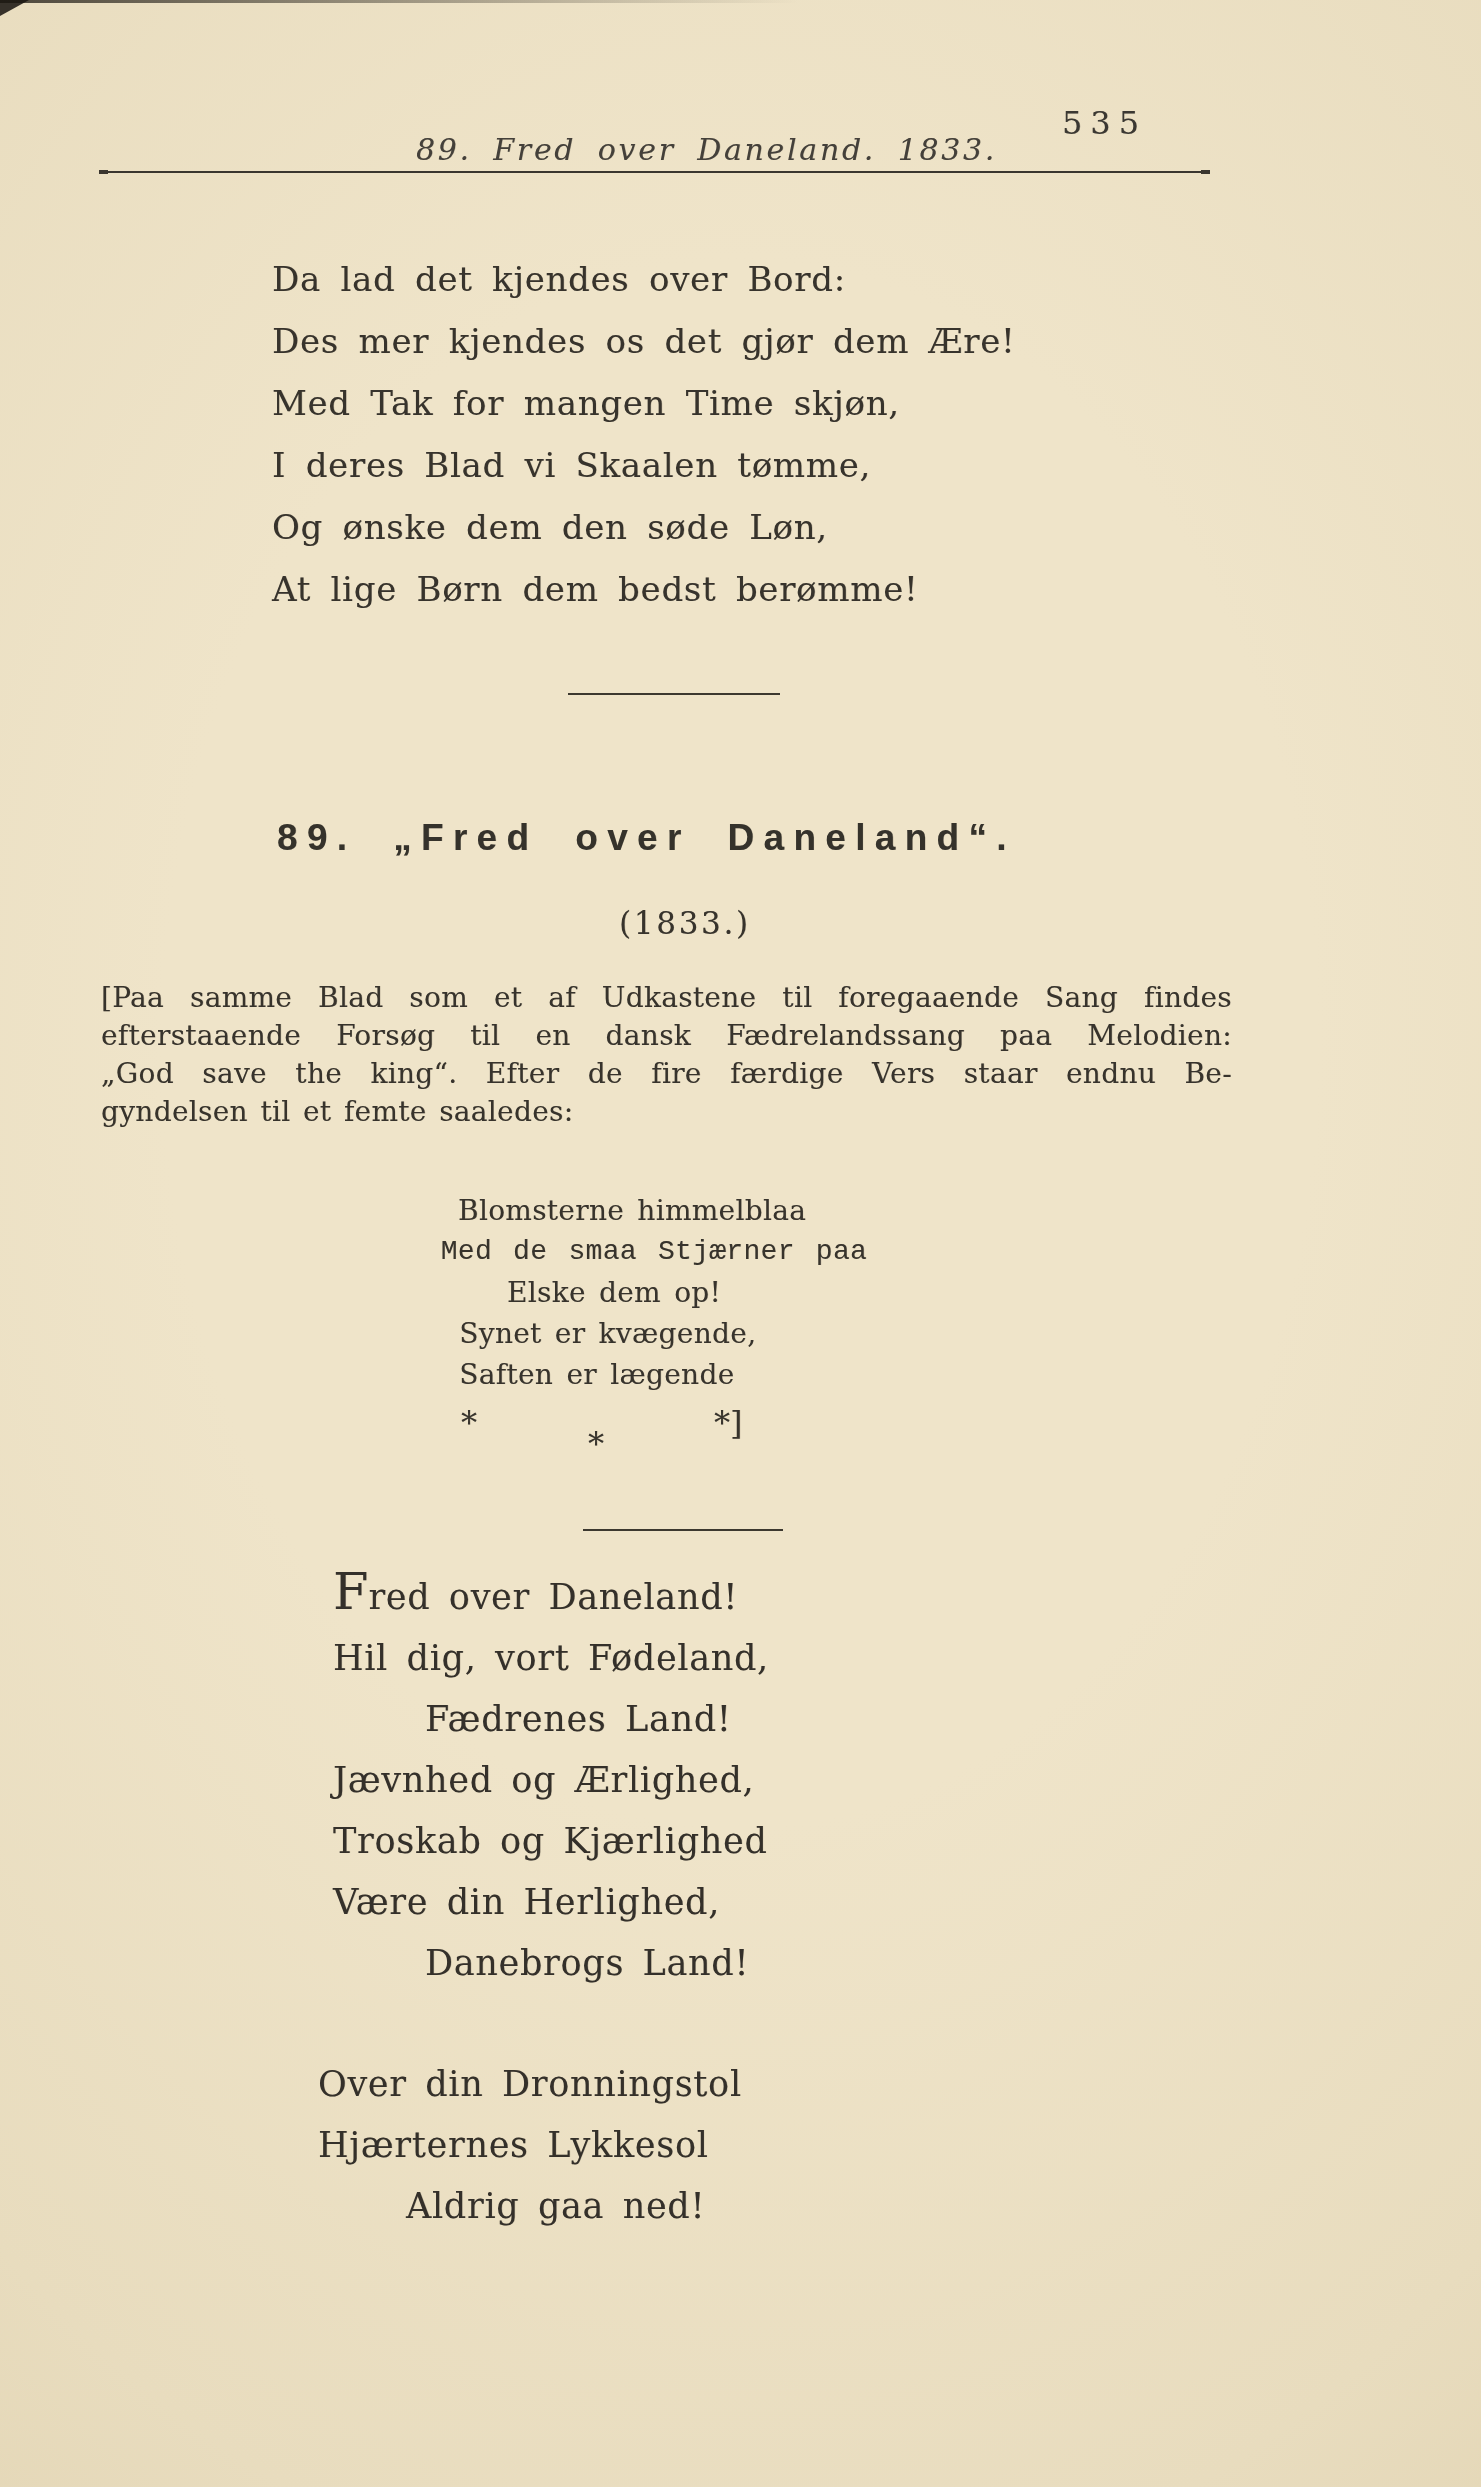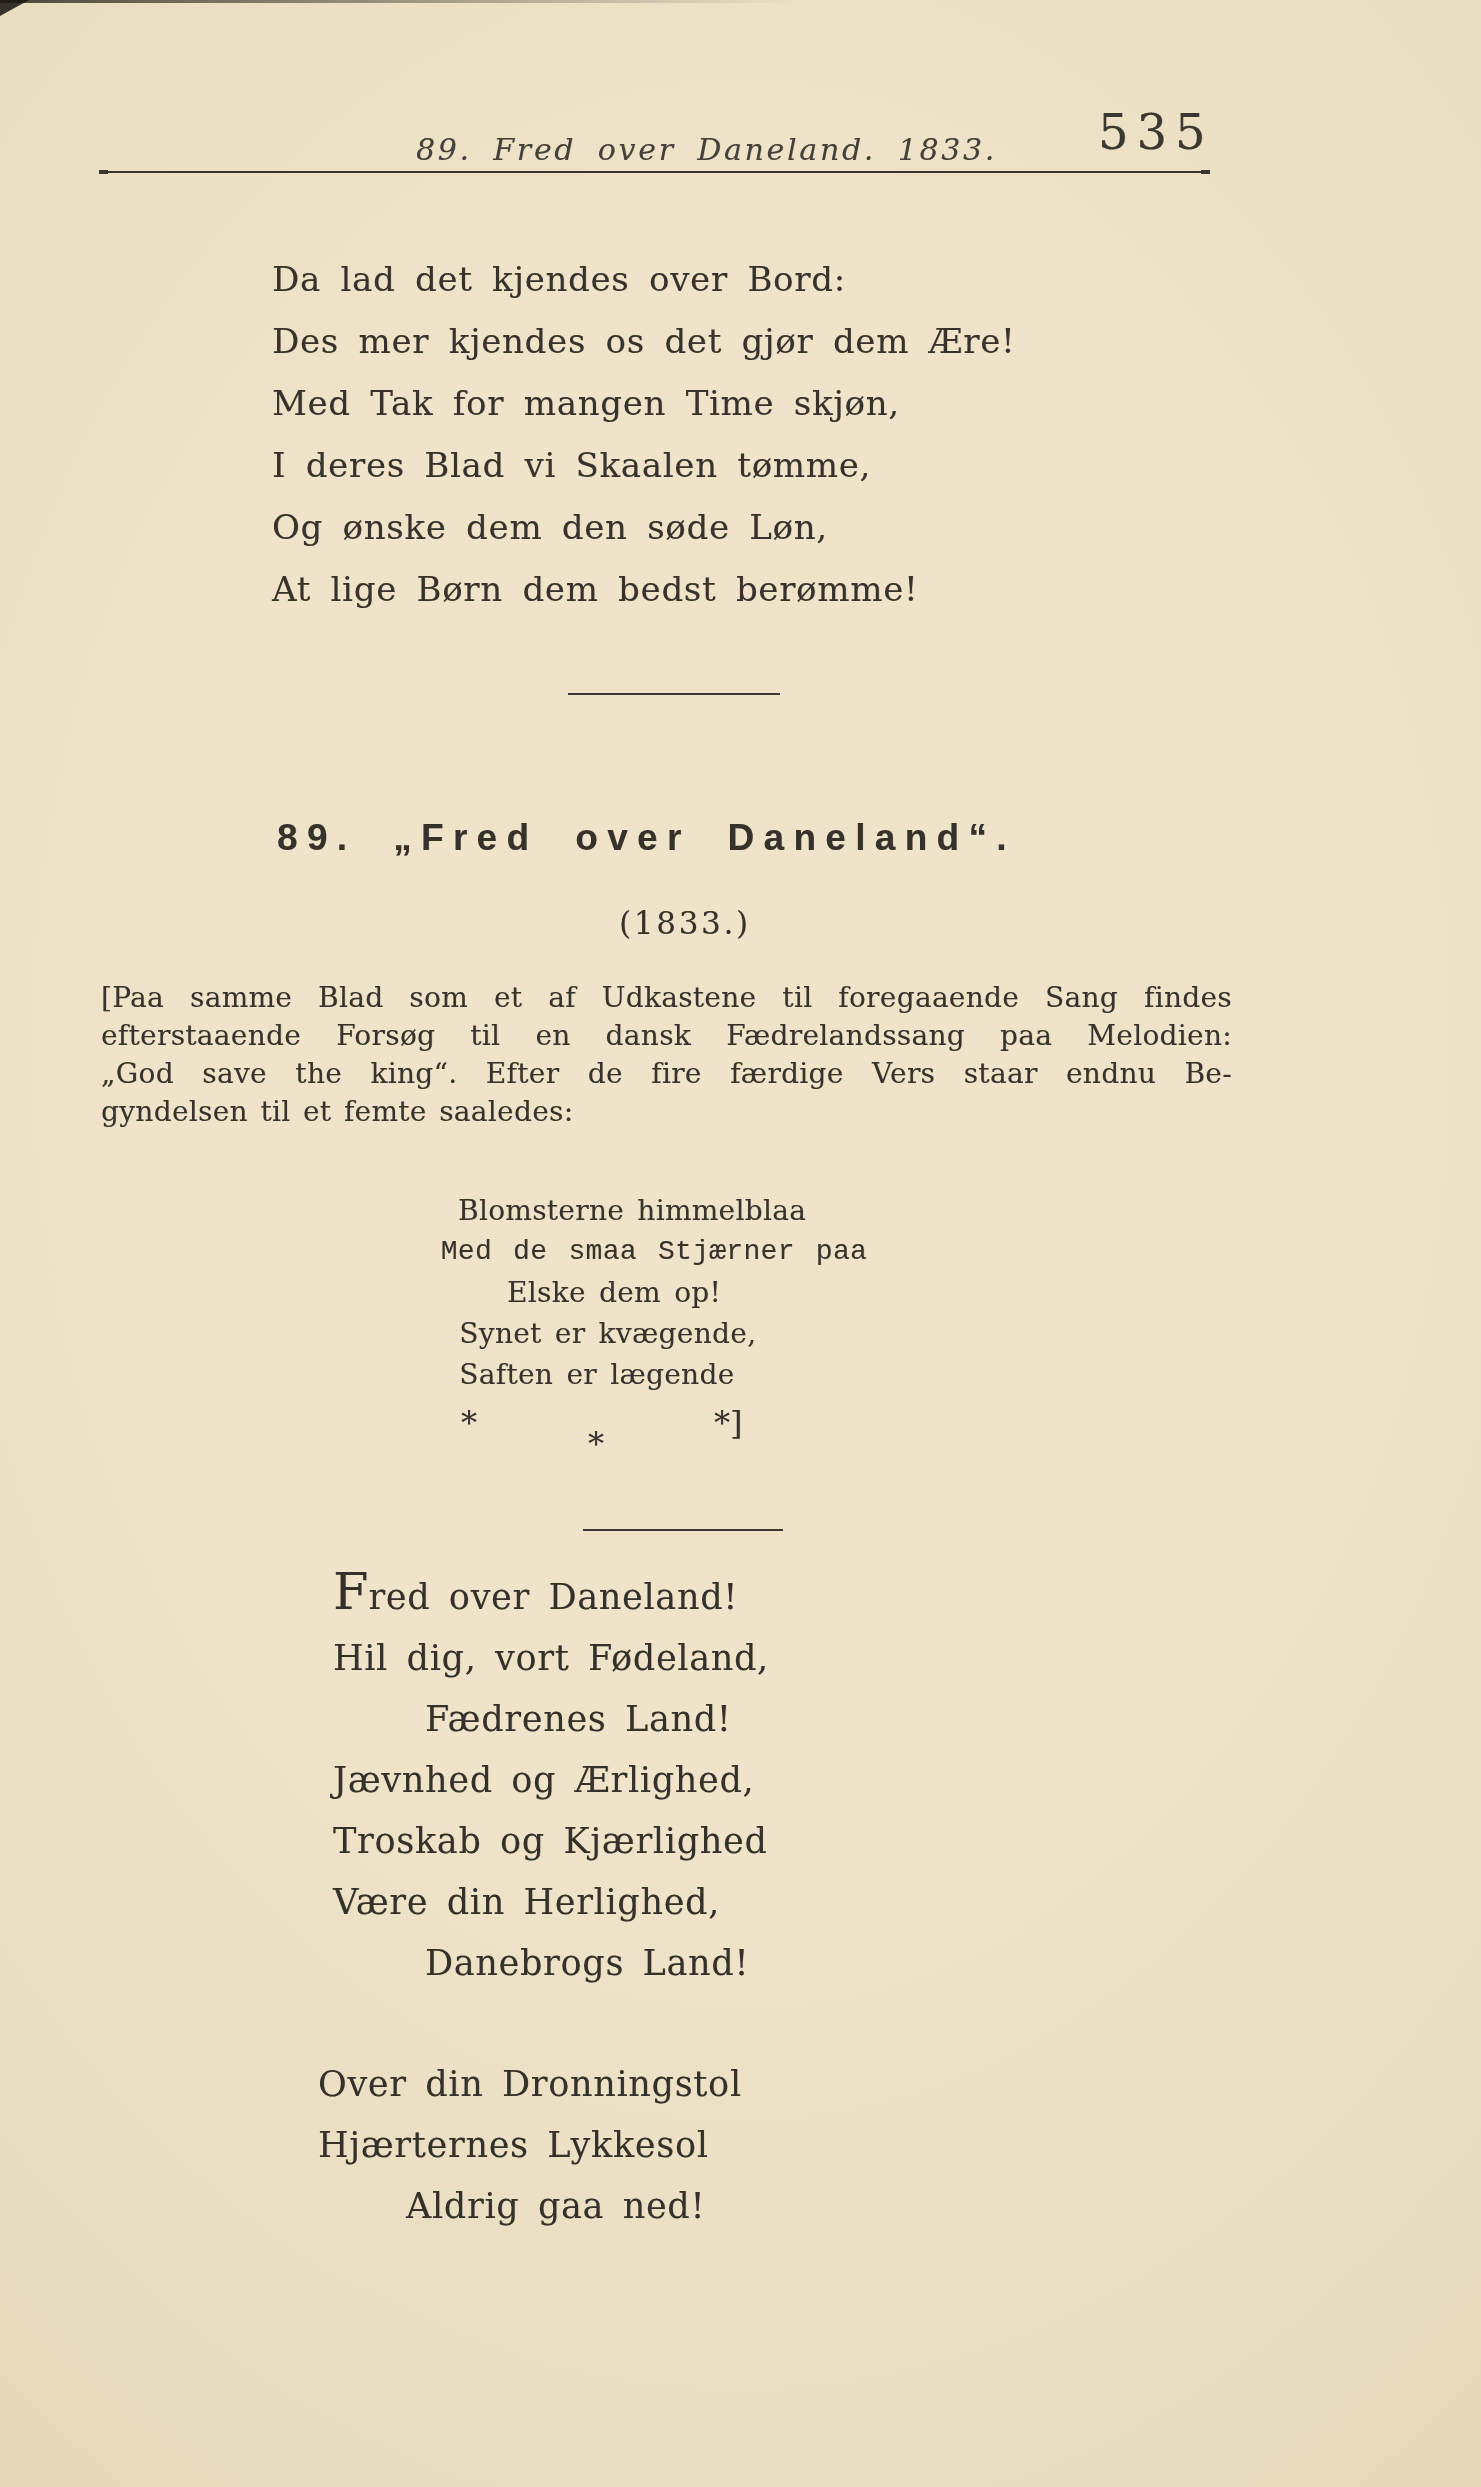--- a/index.html
+++ b/index.html
@@ -29,22 +29,22 @@
 
   
   .running-title {
     position: absolute; top: 112px; left: 416px;
     font-style: italic; font-size: 30px;
     letter-spacing: 2.7px; word-spacing: 9.3px;
     color: #44403a;
     margin-top: 20px;
   }
   .page-number {
-    position: absolute; top: 104px; left: 1098px;
-    font-size: 48px; letter-spacing: 8px; color: #3b3832;
+    position: absolute; top: 104px; left: 1062px;
+    font-size: 32px; letter-spacing: 8px; color: #3b3832;
   }
   .header-rule {
     position: absolute; top: 171px; left: 100px; width: 1109px; height: 2px;
     background: #3a362f;
   }
   .header-rule::before, .header-rule::after {
     content: ""; position: absolute; top: -1.3px; width: 9.3px; height: 4.7px; background: #3a362f;
   }
   .header-rule::before { left: -1.3px; }
   .header-rule::after { right: -1.3px; }

